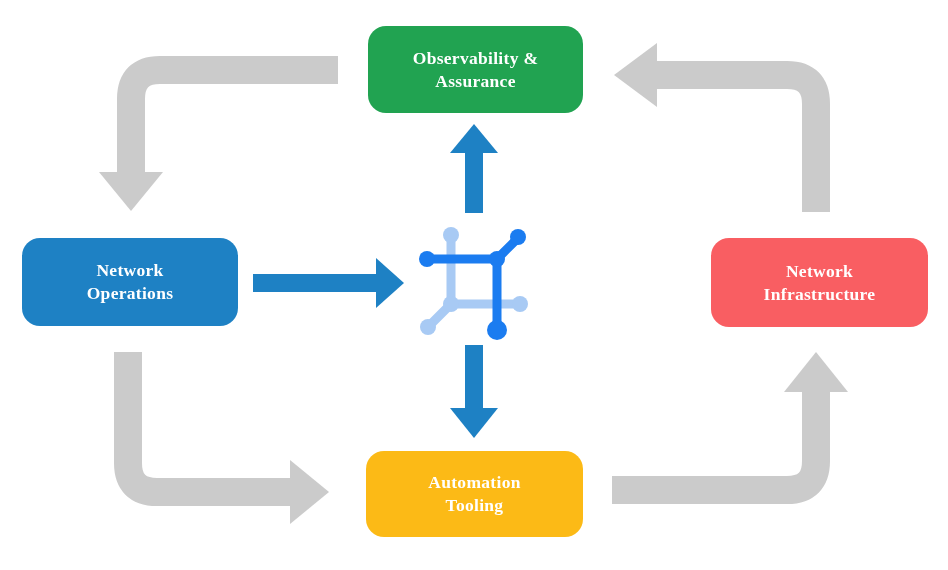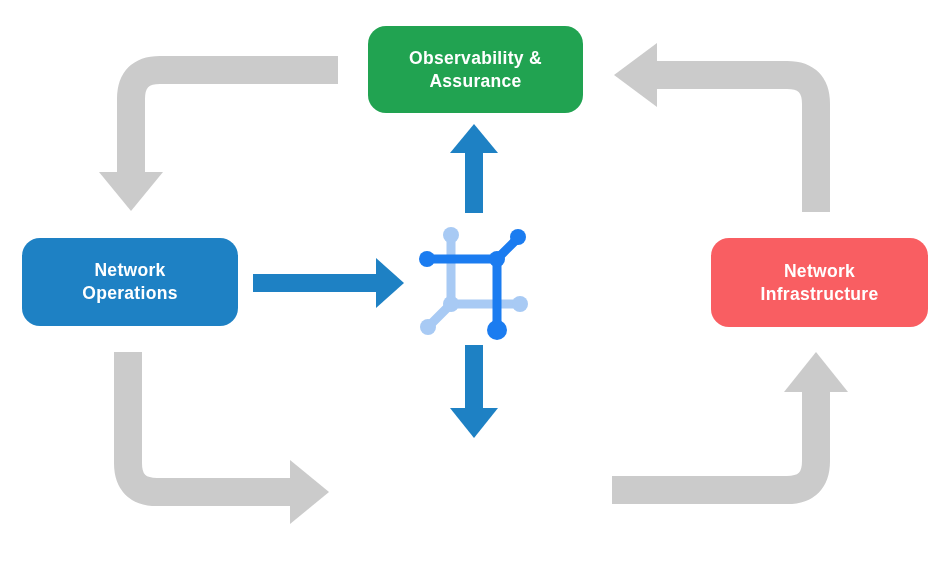--- a/index.html
+++ b/index.html
@@ -2,21 +2,21 @@
 <html><head>
 <meta charset="utf-8">
 <style>
   html, body { margin: 0; padding: 0; background: #ffffff; }
   .canvas {
     position: relative;
     width: 948px;
     height: 570px;
     background: #ffffff;
     overflow: hidden;
-    font-family: Liberation Sans, sans-serif;
+    font-family: Liberation Serif, serif;
   }
   .layer { position: absolute; left: 0; top: 0; }
   .node {
     position: absolute;
     display: flex;
     align-items: center;
     justify-content: center;
     text-align: center;
     color: #ffffff;
     font-weight: 700;
@@ -100,14 +100,16 @@
 
   <div class="node n-obs">Observability &amp;
 Assurance</div>
 
   <div class="node n-ops">Network
 Operations</div>
 
   <div class="node n-inf">Network
 Infrastructure</div>
 
+  <div class="node n-aut">Automation
+Tooling</div>
 
 </div>
 
 </body></html>

